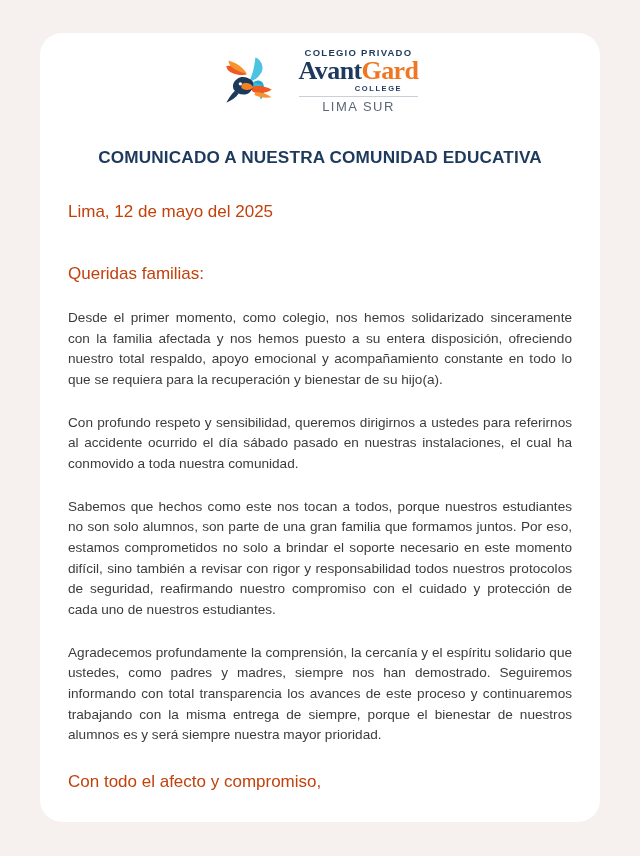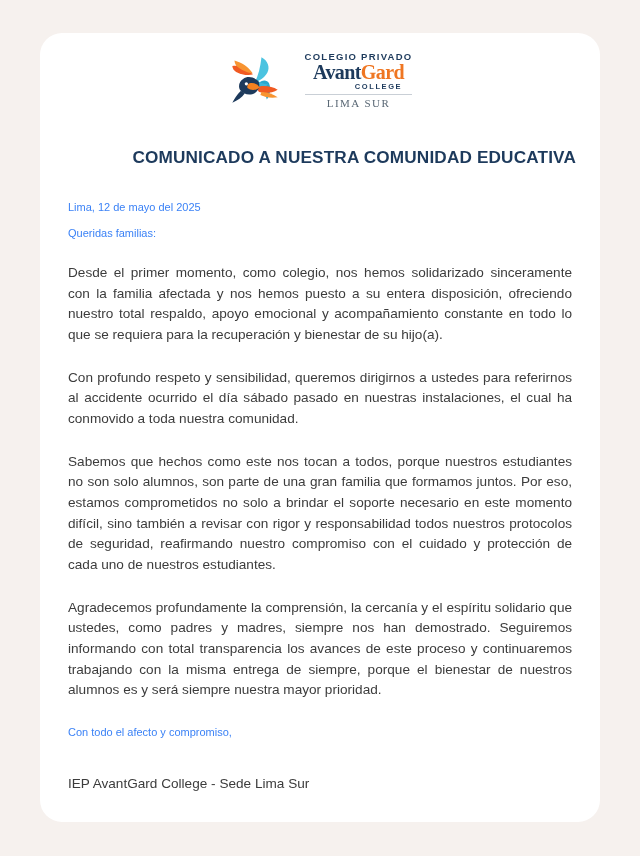--- a/index.html
+++ b/index.html
@@ -66,21 +66,21 @@
 
   .logo-kicker {
     font-size: 9.5px;
     letter-spacing: 1.25px;
     color: #1d3a5c;
     font-weight: 600;
     margin-bottom: 1px;
   }
 
   .logo-wordmark {
-    font-size: 20px;
+    font-size: 26px;
     font-weight: 700;
     letter-spacing: -0.6px;
     line-height: 1;
     font-family: "Liberation Serif", serif;
   }
   .logo-wordmark .w-avant { color: #1d3a5c; }
   .logo-wordmark .w-gard  { color: #ef7622; }
 
   .logo-college {
     font-size: 7.5px;
@@ -93,54 +93,53 @@
 
   .logo-rule {
     width: 100%;
     min-width: 96px;
     height: 1px;
     background: #c9cfd6;
     margin: 3px 0 3px 0;
   }
 
   .logo-locality {
-    font-size: 11px;
+    font-size: 13px;
     letter-spacing: 1.5px;
     color: #5a6875;
     font-weight: 500;
-    font-family: Liberation Serif, serif;
   }
 
   
   .doc-title {
-    text-align: right;
+    text-align: center;
     color: #1d3a5c;
     font-size: 17.2px;
     font-weight: 700;
     letter-spacing: 0.15px;
     margin: 42px 0 0 0;
     padding: 0 24px;
   }
 
   
   .doc-body {
     padding: 0 28px 0 28px;
     margin-top: 31px;
   }
 
   .line-date,
   .salutation,
   .closing {
-    color: #3b82f6;
-    font-size: 11px;
+    color: #c2410c;
+    font-size: 17px;
     line-height: 1.5;
     margin: 0;
   }
 
-  .salutation { margin-top: 9px; }
+  .salutation { margin-top: 36px; }
 
   .para {
     color: #3c3c3c;
     font-size: 13.6px;
     line-height: 1.52;
     text-align: justify;
     text-justify: inter-word;
     margin: 22px 0 0 0;
     hyphens: none;
   }

